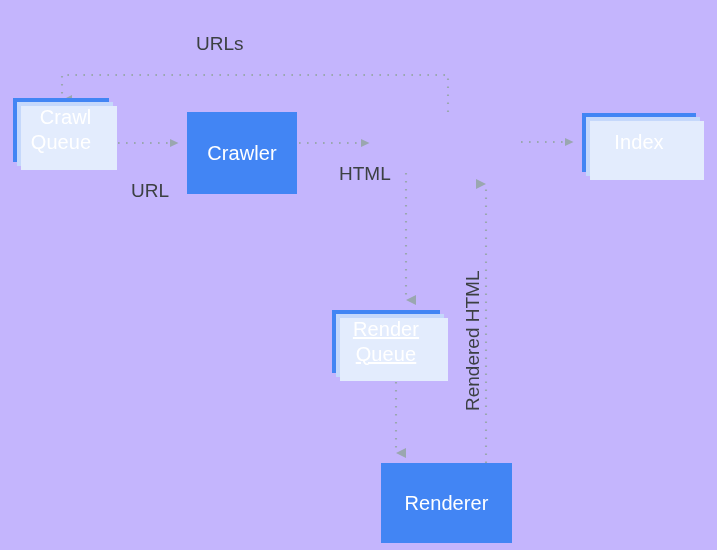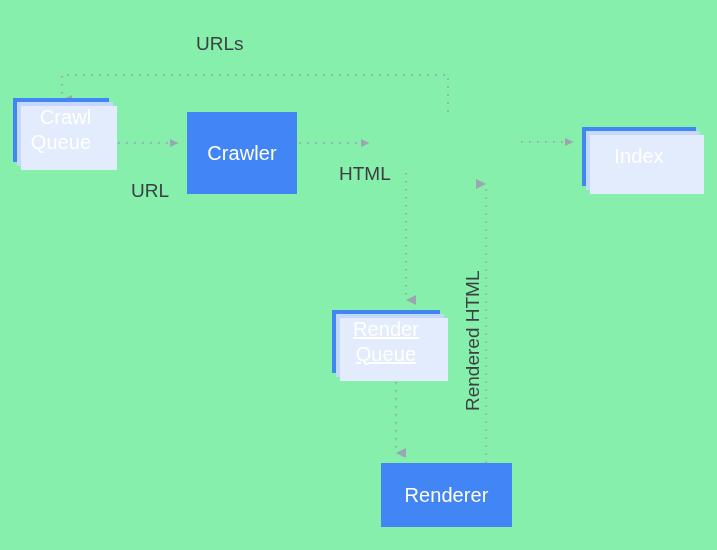--- a/index.html
+++ b/index.html
@@ -9,21 +9,21 @@
     background: #ffffff;
   }
   body {
     font-family: "Liberation Sans", sans-serif;
     -webkit-font-smoothing: antialiased;
   }
   #canvas {
     position: relative;
     width: 717px;
     height: 550px;
-    background: #86efac;
+    background: #c4b5fd;
     overflow: hidden;
   }
   #edges {
     position: absolute;
     left: 0;
     top: 0;
     width: 717px;
     height: 550px;
     pointer-events: none;
   }
@@ -132,26 +132,26 @@
   <div class="node stack" style="left:13px; top:98px; width:96px; height:64px;text-align:right;">
     <span class="node-label">Crawl
 Queue</span>
   </div>
 
   <div class="node" style="left:187px; top:112px; width:110px; height:82px;">
     <span class="node-label">Crawler</span>
   </div>
 
 
-  <div class="node stack" style="left:582px; top:113px; width:114px; height:59px;margin-top:14px;">
+  <div class="node stack" style="left:582px; top:113px; width:114px; height:59px;">
     <span class="node-label">Index</span>
   </div>
 
   <div class="node stack" style="left:332px; top:310px; width:108px; height:63px;text-decoration:underline;">
     <span class="node-label">Render
 Queue</span>
   </div>
 
-  <div class="node" style="left:381px; top:463px; width:131px; height:64px;">
+  <div class="node" style="left:381px; top:463px; width:131px; height:80px;">
     <span class="node-label">Renderer</span>
   </div>
 
 </div>
 
 </body></html>

